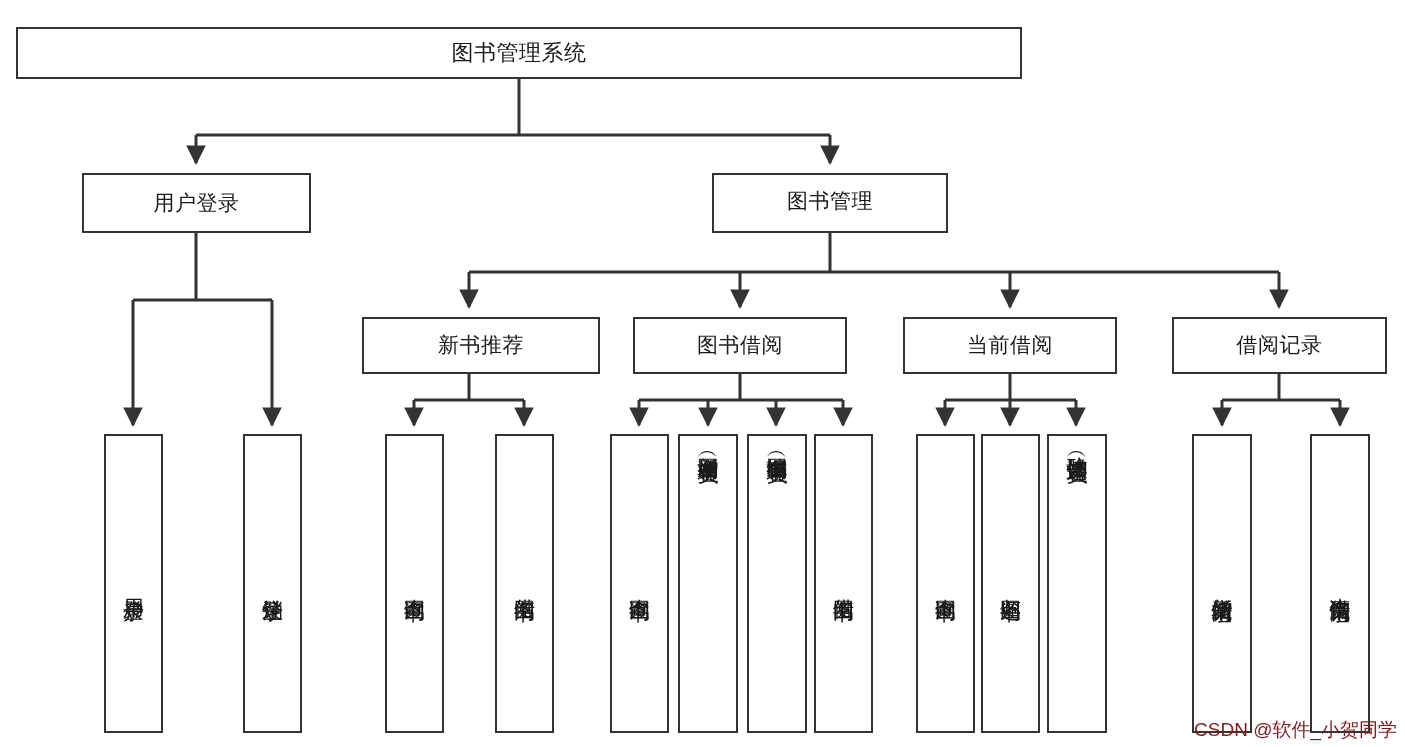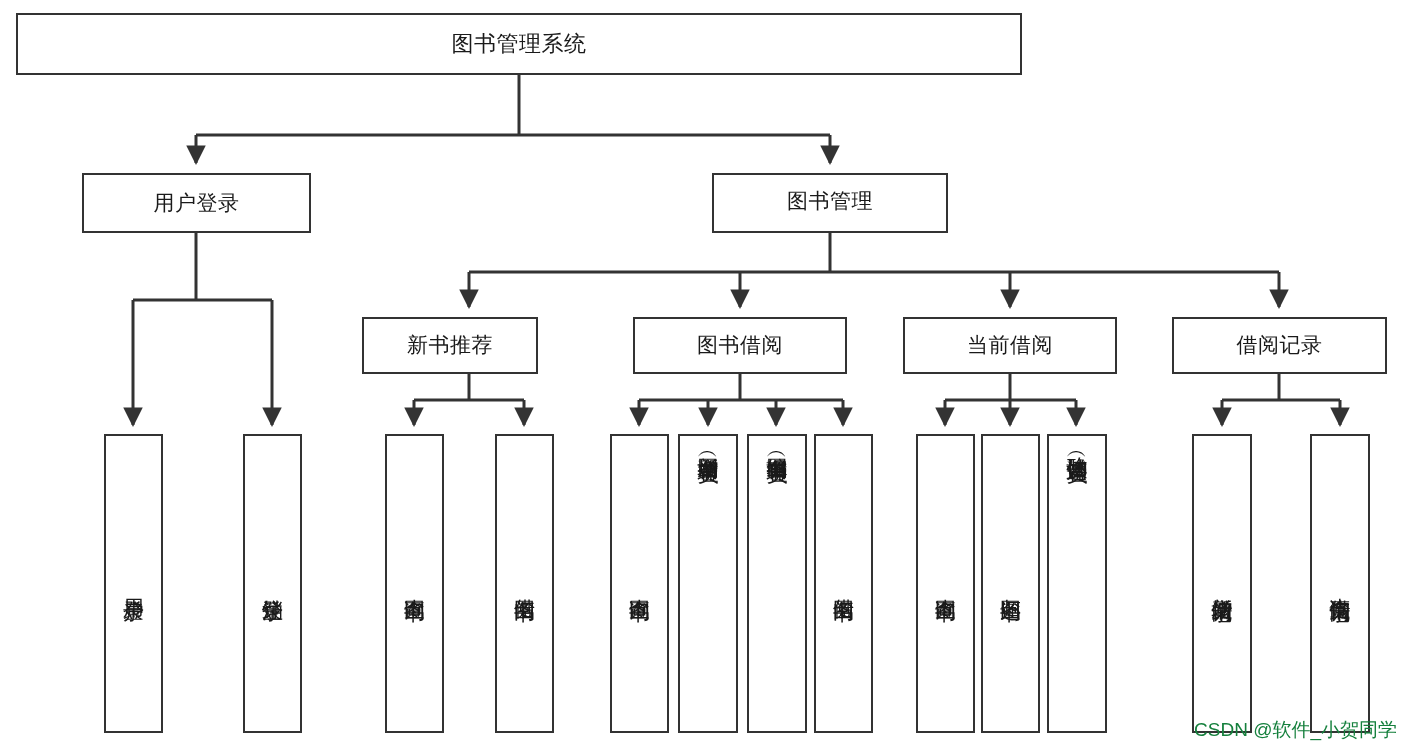--- a/index.html
+++ b/index.html
@@ -42,21 +42,21 @@
     letter-spacing:1px;
     white-space:normal;
     max-height:100%;
   }
   .node.leaf.top-aligned{align-items:flex-start;}
   .watermark{
     position:absolute;
     right:8px;
     bottom:4px;
     font-size:19px;
-    color:#15803d;
+    color:#7f1d1d;
     white-space:nowrap;
     user-select:none;
   }
 </style>
 </head>
 <body>
 
 <div id="canvas">
 
   <svg class="edges" viewBox="0 0 1405 747" xmlns="http://www.w3.org/2000/svg">
@@ -102,32 +102,32 @@
       <path d="M 1010 400 L 1010 425" marker-end="url(#arrow)"></path>
       <path d="M 1076 400 L 1076 425" marker-end="url(#arrow)"></path>
 
       <path d="M 1279 374 L 1279 400"></path>
       <path d="M 1222 400 L 1340 400"></path>
       <path d="M 1222 400 L 1222 425" marker-end="url(#arrow)"></path>
       <path d="M 1340 400 L 1340 425" marker-end="url(#arrow)"></path>
     </g>
   </svg>
 
-  <div class="node root" style="left:16px;top:13px;width:1006px;height:62px;">
+  <div class="node root" style="left:16px;top:27px;width:1006px;height:52px;">
     <span class="lbl">图书管理系统</span>
   </div>
 
   <div class="node" style="left:82px;top:173px;width:229px;height:60px;">
     <span class="lbl">用户登录</span>
   </div>
   <div class="node" style="left:712px;top:173px;width:236px;height:60px;font-family:Liberation Mono, monospace;">
     <span class="lbl">图书管理</span>
   </div>
 
-  <div class="node" style="left:362px;top:317px;width:176px;height:57px;">
+  <div class="node" style="left:362px;top:317px;width:238px;height:57px;">
     <span class="lbl">新书推荐</span>
   </div>
   <div class="node" style="left:633px;top:317px;width:214px;height:57px;">
     <span class="lbl">图书借阅</span>
   </div>
   <div class="node" style="left:1172px;top:317px;width:215px;height:57px;">
     <span class="lbl">借阅记录</span>
   </div>
   <div class="node" style="left:903px;top:317px;width:214px;height:57px;">
     <span class="lbl">当前借阅</span>

